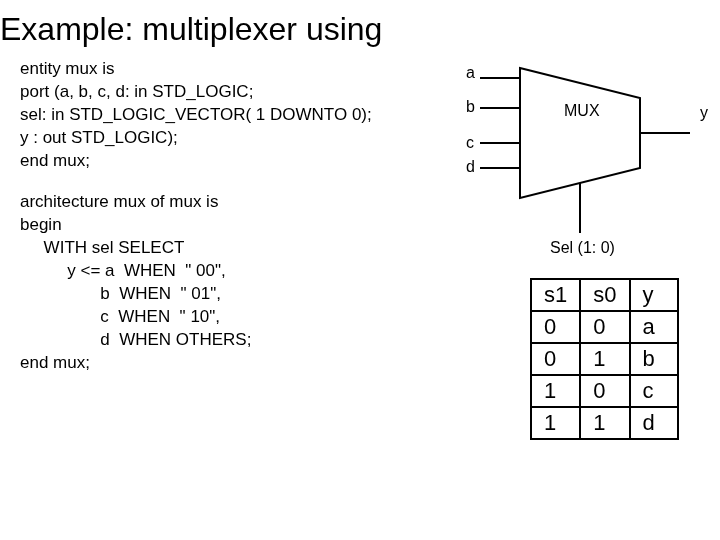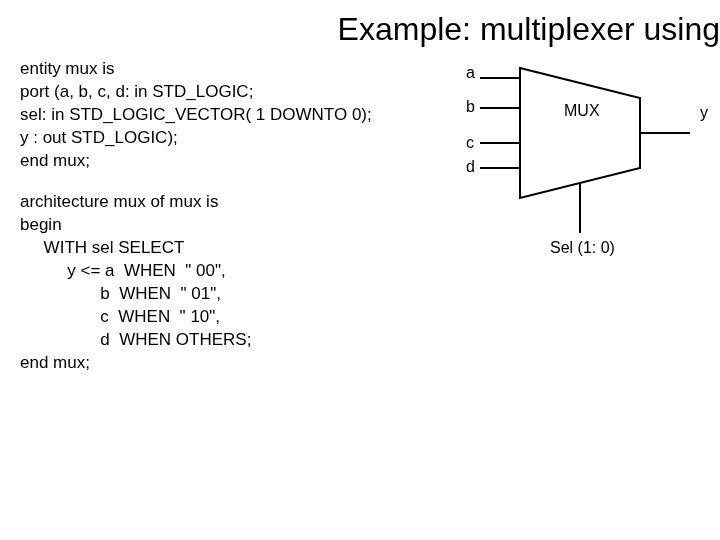--- a/index.html
+++ b/index.html
@@ -6,21 +6,21 @@
     margin: 0;
     padding: 0;
     width: 720px;
     height: 540px;
     font-family: Arial, Helvetica, sans-serif;
     background: #fff;
     color: #000;
     position: relative;
   }
   .title {
-    text-align: right;
+    text-align: left;
     font-size: 32px;
     padding-top: 10px;
     line-height: 1.2;
     font-weight: normal;
   }
   .content {
     display: flex;
     padding: 10px 38px 0 20px;
   }
   .left {
@@ -99,14 +99,43 @@
 
       <text x="6" y="20" class="mux-label">a</text>
       <text x="6" y="54" class="mux-label">b</text>
       <text x="6" y="90" class="mux-label">c</text>
       <text x="6" y="114" class="mux-label">d</text>
       <text x="104" y="58" class="mux-label">MUX</text>
       <text x="240" y="60" class="mux-label">y</text>
       <text x="90" y="195" class="mux-label">Sel (1: 0)</text>
     </svg>
 
+    <table class="truth-table">
+      <tbody>
+          <tr>
+        <td>s1</td>
+        <td>s0</td>
+        <td>y</td>
+      </tr>
+      <tr>
+        <td>0</td>
+        <td>0</td>
+        <td>a</td>
+      </tr>
+      <tr>
+        <td>0</td>
+        <td>1</td>
+        <td>b</td>
+      </tr>
+      <tr>
+        <td>1</td>
+        <td>0</td>
+        <td>c</td>
+      </tr>
+      <tr>
+        <td>1</td>
+        <td>1</td>
+        <td>d</td>
+      </tr>
+    </tbody>
+      </table>
   </div>
 </div>
 
 </body></html>

